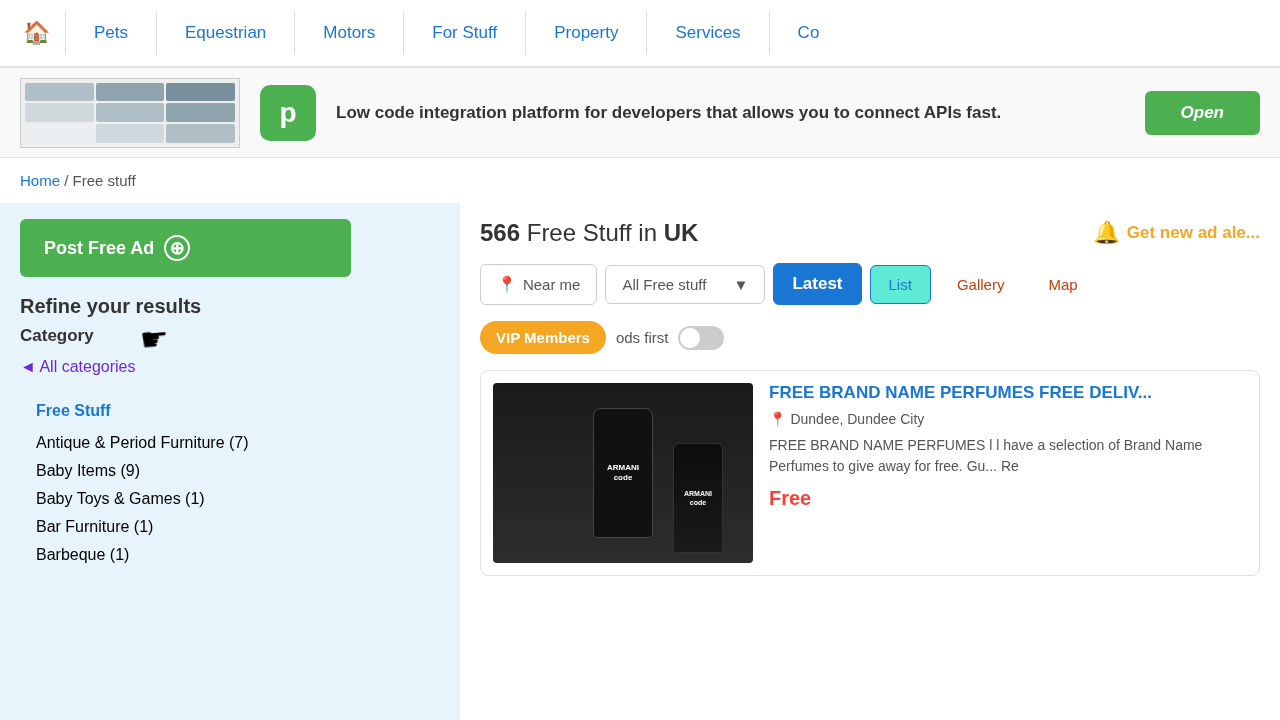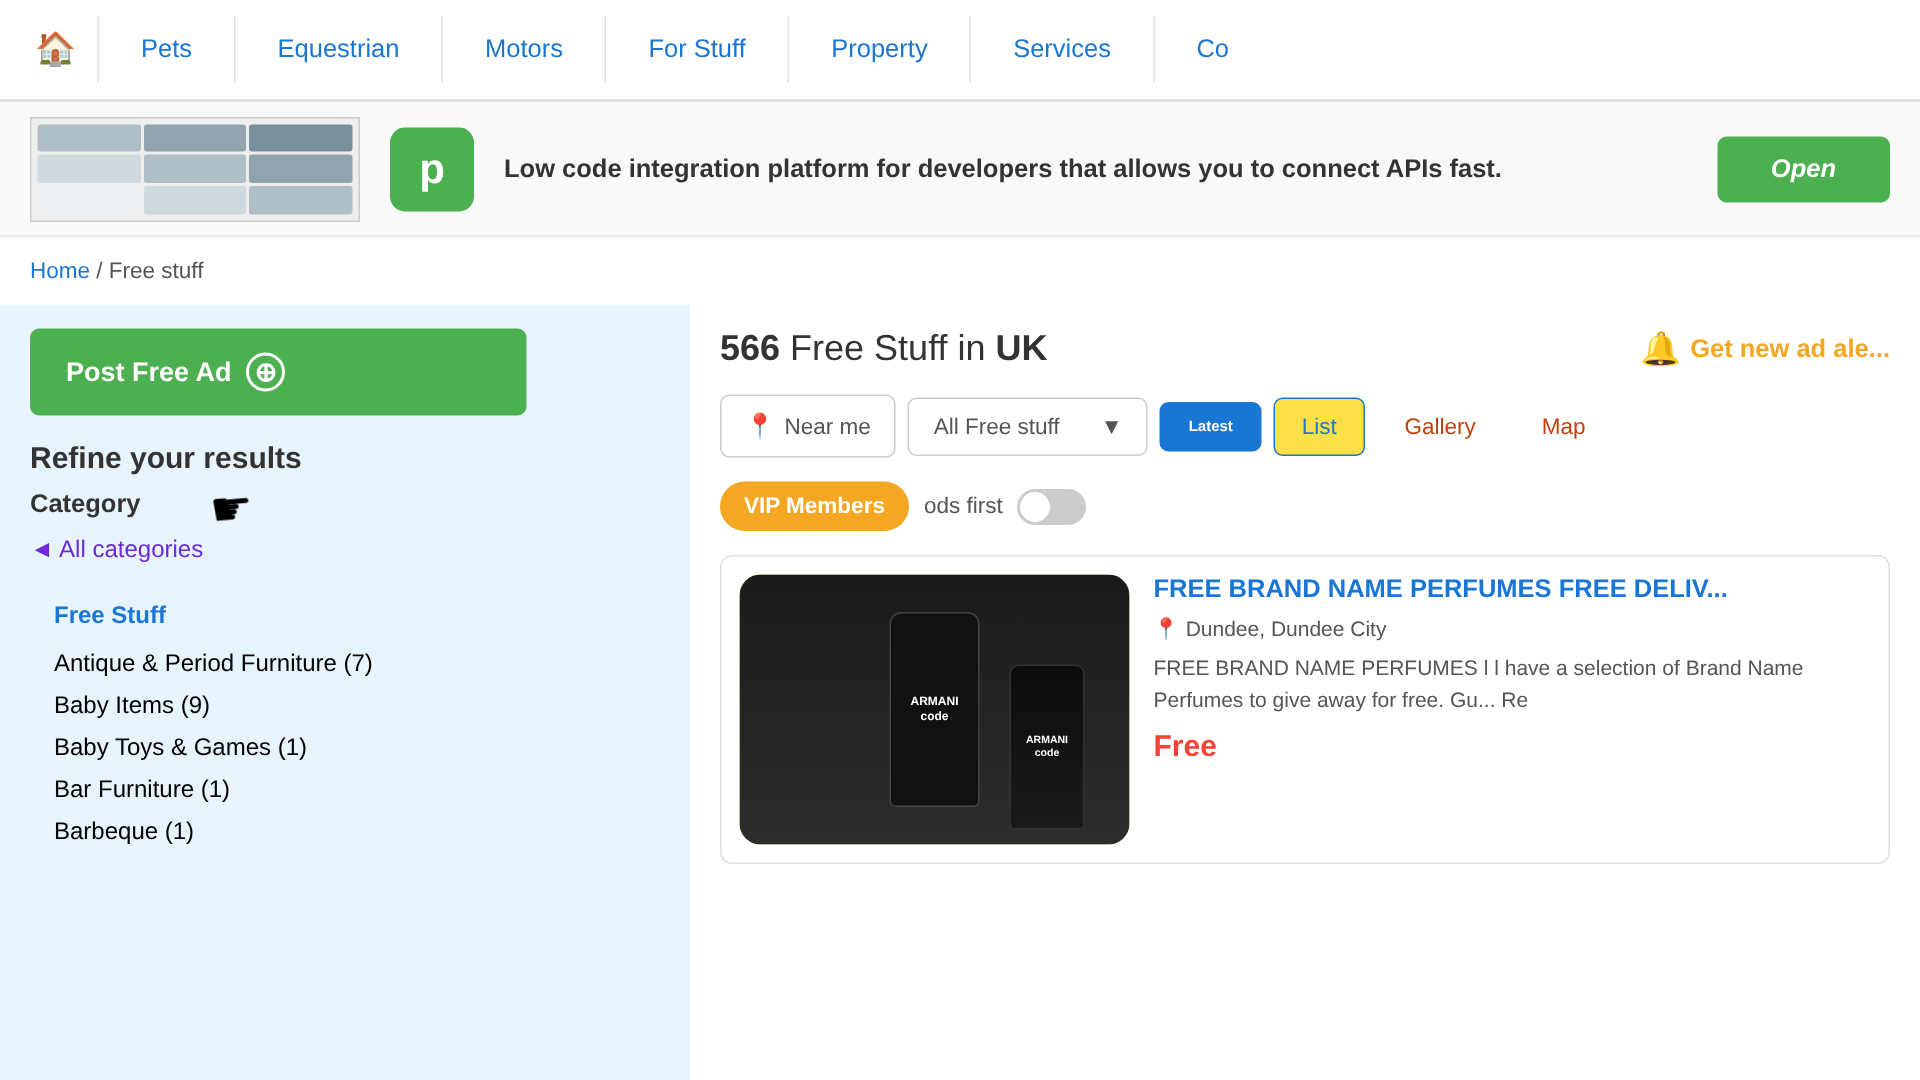--- a/index.html
+++ b/index.html
@@ -237,27 +237,27 @@
       color: #555;
       cursor: pointer;
       min-width: 160px;
     }
     .view-btn {
       border: 1px solid #1976D2;
       background: #1976D2;
       color: #fff;
       padding: 10px 18px;
       border-radius: 6px;
-      font-size: 10px;
+      font-size: 17px;
       font-weight: bold;
       cursor: pointer;
     }
     .view-btn-outline {
       border: 1px solid #1976D2;
-      background: #fde047;
+      background: #5eead4;
       color: #1976D2;
       padding: 10px 18px;
       border-radius: 6px;
       font-size: 15px;
       cursor: pointer;
     }
     .view-btn-ghost {
       border: none;
       background: transparent;
       color: #c2410c;
@@ -310,22 +310,22 @@
       border: 1px solid #e0e0e0;
       border-radius: 8px;
       padding: 12px;
       background: #fff;
       overflow: hidden;
     }
     .listing-image {
       width: 260px;
       min-width: 260px;
       height: 180px;
-      background: #bef264;
-      border-radius: 14px;
+      background: #fde047;
+      border-radius: 4px;
       display: flex;
       align-items: center;
       justify-content: center;
       color: #fff;
       font-size: 28px;
       font-weight: bold;
       overflow: hidden;
     }
     .armani-bottle {
       width: 100%;

